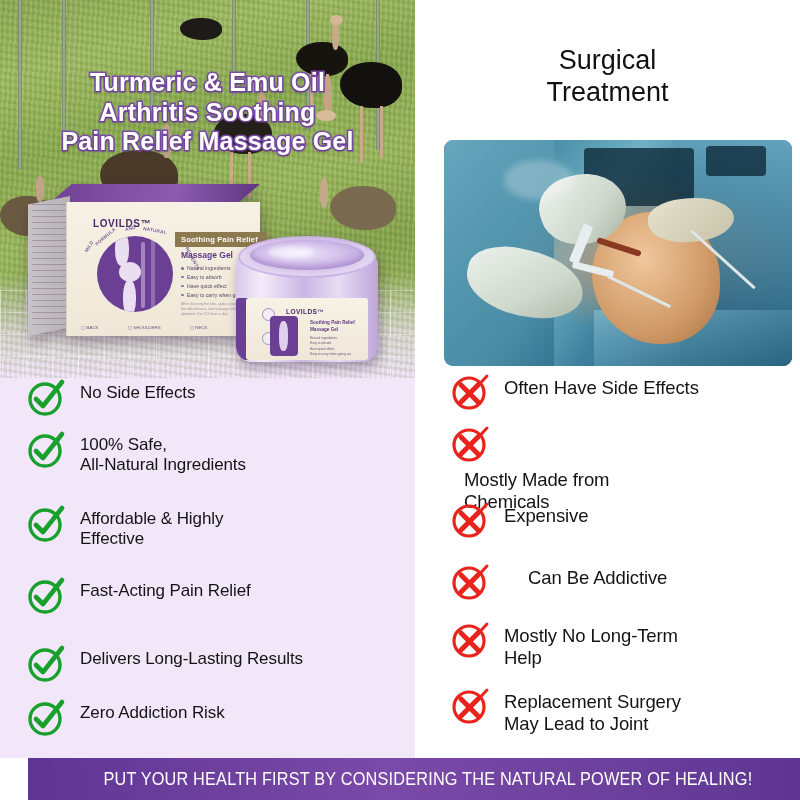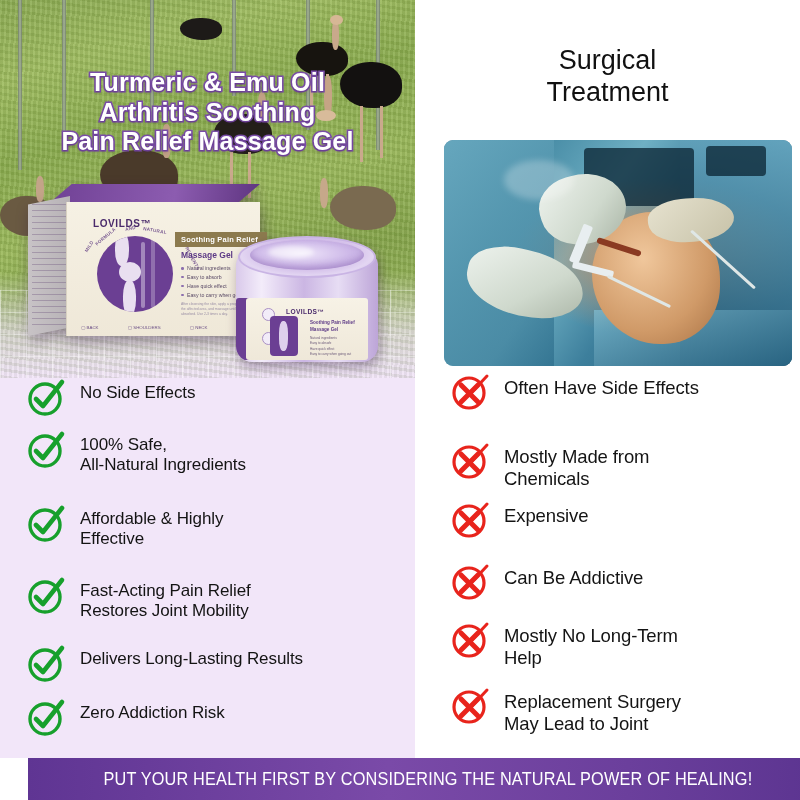--- a/index.html
+++ b/index.html
@@ -437,21 +437,20 @@
 
     <div class="row" style="top:204px;">
       <div class="ico">
         <svg viewBox="0 0 40 40" width="40" height="40">
           <circle cx="19" cy="21" r="15" fill="none" stroke="#17a02c" stroke-width="3.4"></circle>
           <path d="M10 21 L17 28 L36 4" fill="none" stroke="#17a02c" stroke-width="4.6" stroke-linecap="round" stroke-linejoin="round"></path>
         </svg>
       </div>
       <div class="txt">
         <b>Fast-Acting Pain Relief</b>
-        <b>Restores Joint Mobility</b>
       </div>
     </div>
 
     <div class="row" style="top:272px;">
       <div class="ico">
         <svg viewBox="0 0 40 40" width="40" height="40">
           <circle cx="19" cy="21" r="15" fill="none" stroke="#17a02c" stroke-width="3.4"></circle>
           <path d="M10 21 L17 28 L36 4" fill="none" stroke="#17a02c" stroke-width="4.6" stroke-linecap="round" stroke-linejoin="round"></path>
         </svg>
       </div>
@@ -482,21 +481,21 @@
           <path d="M11 13 L28 30" fill="none" stroke="#e8241c" stroke-width="5" stroke-linecap="round"></path>
           <path d="M28 13 L11 30" fill="none" stroke="#e8241c" stroke-width="5" stroke-linecap="round"></path>
           <path d="M22 20 L37 4" fill="none" stroke="#e8241c" stroke-width="3" stroke-linecap="round"></path>
         </svg>
       </div>
       <div class="txt">
         <b>Often Have Side Effects</b>
       </div>
     </div>
 
-    <div class="row" style="top:69px;">
+    <div class="row" style="top:52px;flex-direction:column;">
       <div class="ico">
         <svg viewBox="0 0 40 40" width="40" height="40">
           <circle cx="19" cy="21" r="15" fill="none" stroke="#e8241c" stroke-width="3.2"></circle>
           <path d="M11 13 L28 30" fill="none" stroke="#e8241c" stroke-width="5" stroke-linecap="round"></path>
           <path d="M28 13 L11 30" fill="none" stroke="#e8241c" stroke-width="5" stroke-linecap="round"></path>
           <path d="M22 20 L37 4" fill="none" stroke="#e8241c" stroke-width="3" stroke-linecap="round"></path>
         </svg>
       </div>
       <div class="txt">
         <b>Mostly Made from</b>
@@ -511,21 +510,21 @@
           <path d="M11 13 L28 30" fill="none" stroke="#e8241c" stroke-width="5" stroke-linecap="round"></path>
           <path d="M28 13 L11 30" fill="none" stroke="#e8241c" stroke-width="5" stroke-linecap="round"></path>
           <path d="M22 20 L37 4" fill="none" stroke="#e8241c" stroke-width="3" stroke-linecap="round"></path>
         </svg>
       </div>
       <div class="txt">
         <b>Expensive</b>
       </div>
     </div>
 
-    <div class="row" style="top:190px;">
+    <div class="row" style="top:190px;gap:24px;">
       <div class="ico">
         <svg viewBox="0 0 40 40" width="40" height="40">
           <circle cx="19" cy="21" r="15" fill="none" stroke="#e8241c" stroke-width="3.2"></circle>
           <path d="M11 13 L28 30" fill="none" stroke="#e8241c" stroke-width="5" stroke-linecap="round"></path>
           <path d="M28 13 L11 30" fill="none" stroke="#e8241c" stroke-width="5" stroke-linecap="round"></path>
           <path d="M22 20 L37 4" fill="none" stroke="#e8241c" stroke-width="3" stroke-linecap="round"></path>
         </svg>
       </div>
       <div class="txt">
         <b>Can Be Addictive</b>

